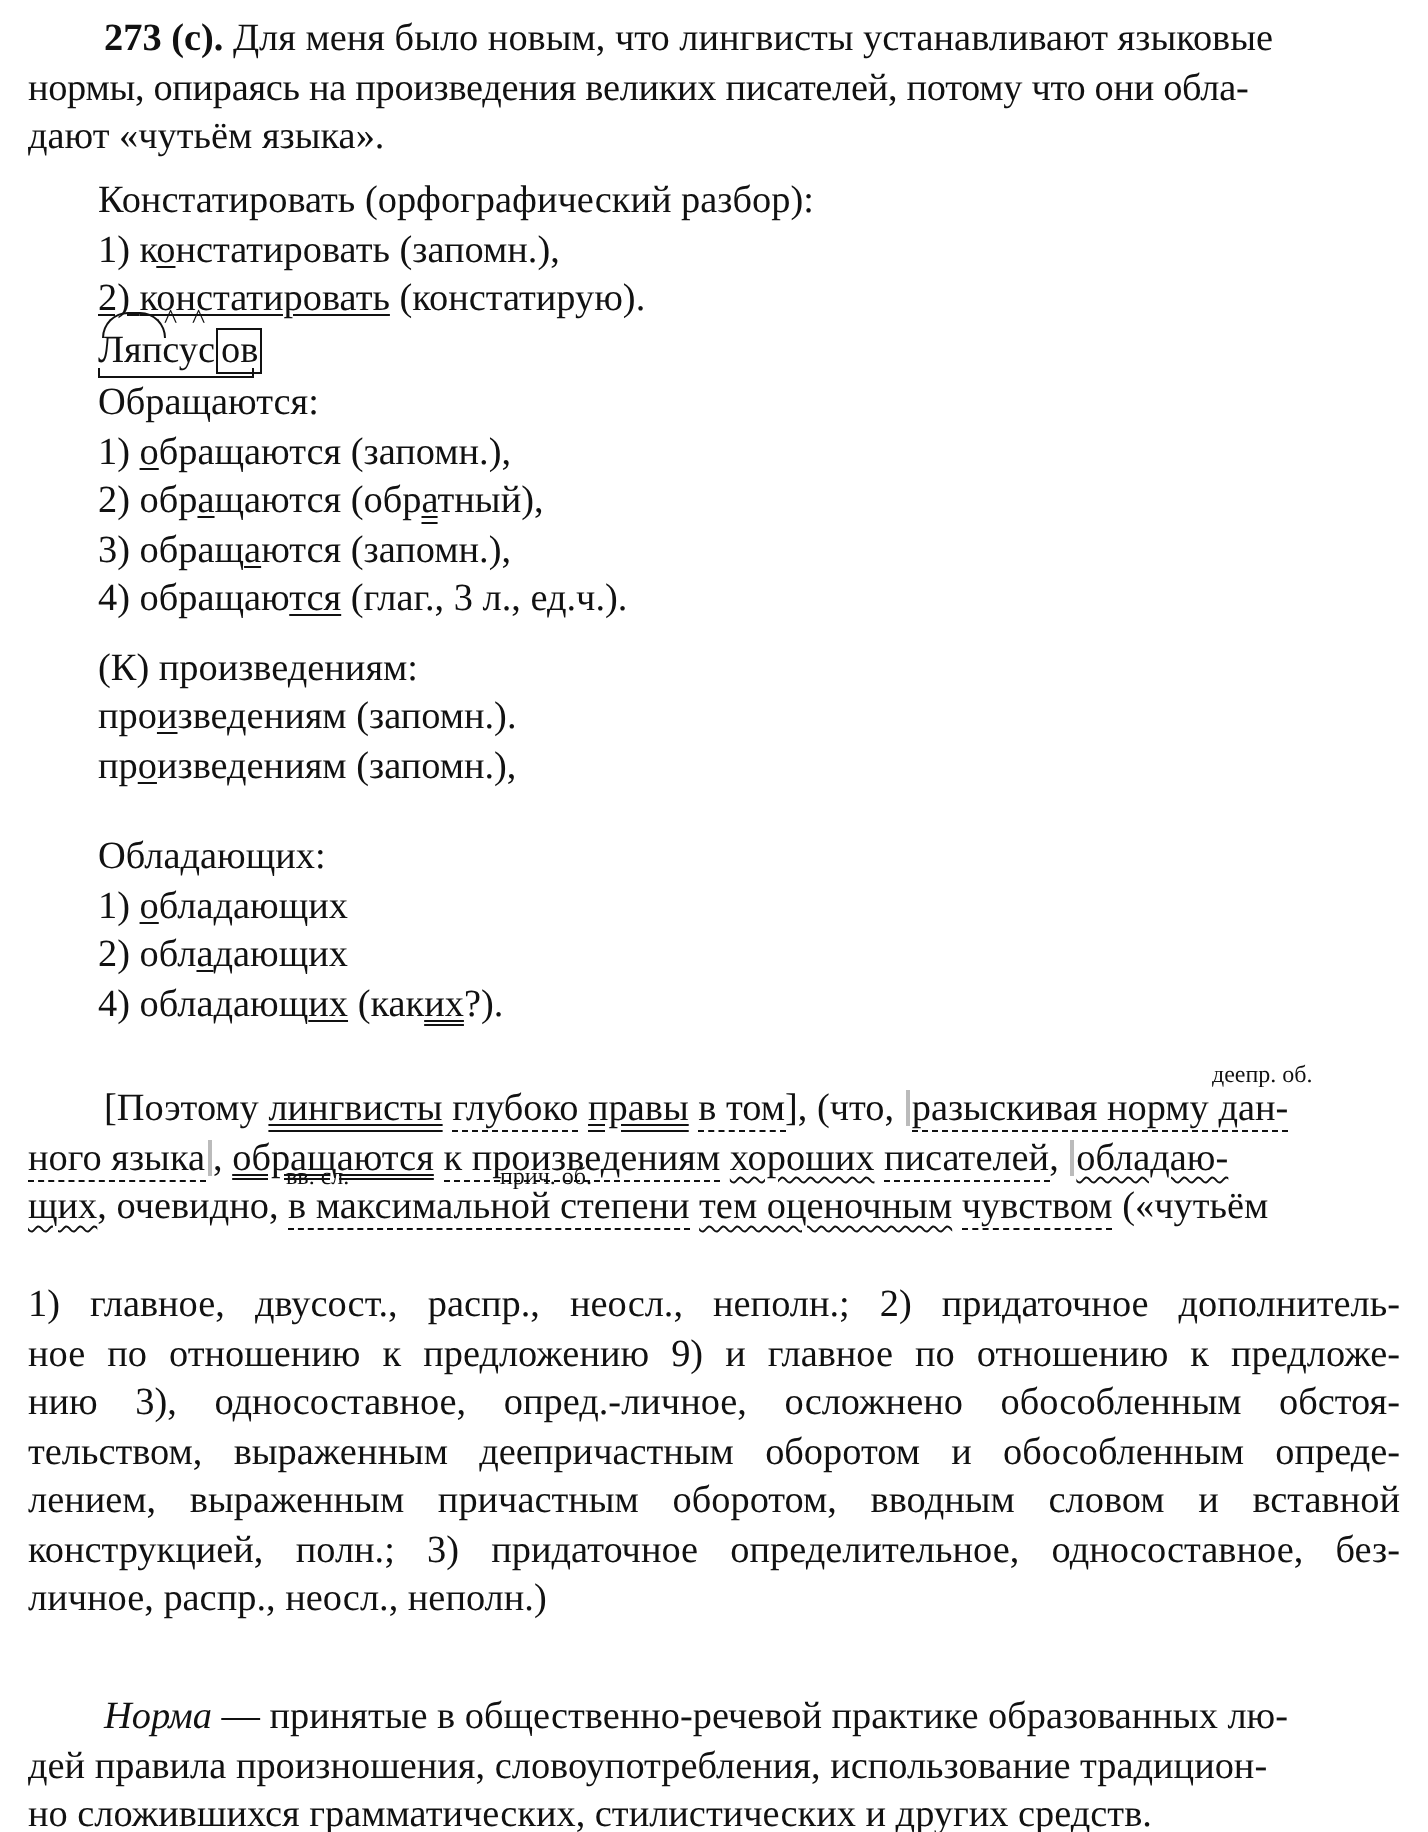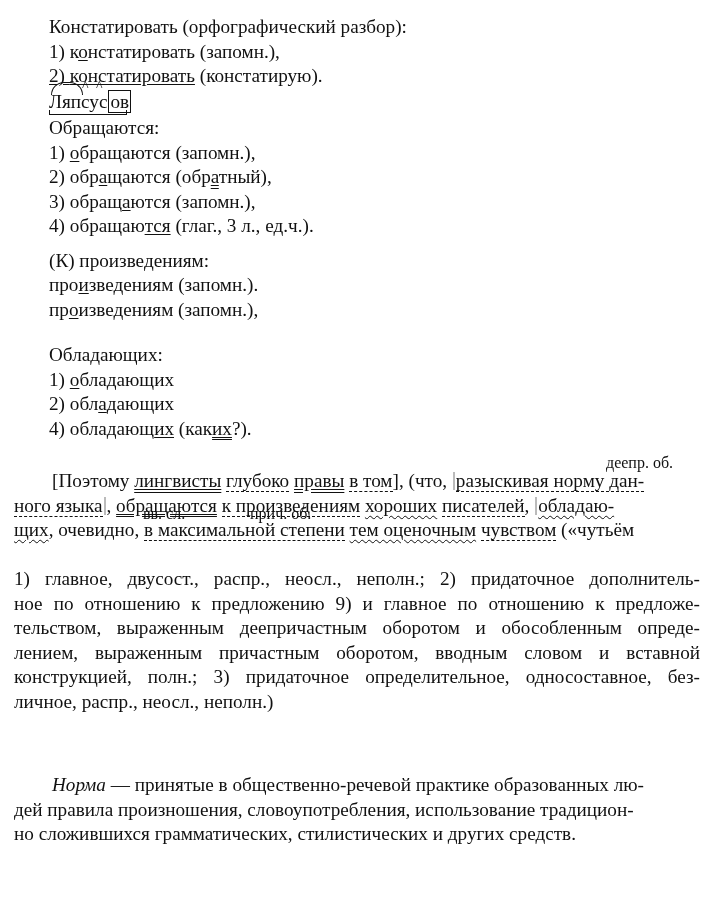--- a/index.html
+++ b/index.html
@@ -12,38 +12,46 @@
     }
     .page { position: relative; padding: 8px 14px 0 14px; }
     .b { font-weight: bold; }
     .block { margin-left: 35px; }
     .line { white-space: nowrap; }
     .u1 { text-decoration: underline; text-underline-offset: 2px; }
     .u2 { text-decoration: underline double; text-underline-offset: 2px; }
     .uw { text-decoration: underline wavy; text-decoration-thickness: 1px; text-underline-offset: 3px; }
     .ud { border-bottom: 1.5px dashed #111; }
     .morph { position: relative; display: inline-block; }
-    .anno { position: absolute; font-size: 16px; line-height: 12px; top: -14px; white-space: nowrap; font-family: Liberation Serif, serif; }
+    .anno { position: absolute; font-size: 12px; line-height: 12px; top: -14px; white-space: nowrap; font-family: Liberation Serif, serif; }
     .bar { display: inline-block; width: 2px; height: 18px; background: #bbb; vertical-align: -3px; margin: 0 1px; }
     .italic { font-style: italic; }
     .sentence { margin-top: 20px; }
     .arc {
       position: absolute; left: 2px; top: -8px; width: 30px; height: 12px;
       border: 1.5px solid #111; border-bottom: none; border-radius: 15px 15px 0 0;
     }
     .caret { position: absolute; top: -10px; font-size: 14px; line-height: 14px; }
     .ending-box { border: 1px solid #111; padding: 0 1px; margin-left: 1px; }
     .base-under { position: absolute; left: 0; bottom: -1px; width: 76px; height: 4px;
       border: 1.5px solid #111; border-top: none; }
   </style>
 </head>
 <body>
 
 <div class="page">
 
+  <div style="position:relative; height:74px;">
+    <div class="line" style="position:absolute; left:38px; top:0;">
+      <span class="b">273 (с).</span>
+      <span>Для меня было новым, что лингвисты устанавливают языковые</span>
+    </div>
+    <div class="line" style="position:absolute; left:0; top:24.5px; letter-spacing:-0.15px;">нормы, опираясь на произведения великих писателей, потому что они обла-</div>
+    <div class="line" style="position:absolute; left:0; top:49px;">дают «чутьём языка».</div>
+  </div>
 
   <div class="block" style="margin-top:7px;">
     <div class="line">Констатировать (орфографический разбор):</div>
     <div class="line">
       <span>1)</span>
       <span>к</span><span class="u1">о</span><span>нстатировать</span><span> (запомн.),</span>
     </div>
     <div class="line">
       <span class="u1">2)</span><span class="u1">&nbsp;</span><span class="u1">констатировать</span><span> (констатирую).</span>
     </div>
@@ -120,20 +128,21 @@
     <span class="anno" style="left:236px; top:45px;">прич. об.</span>
 
     <div class="line" style="position:absolute; left:0; top:55px;">
       <span class="uw">щих</span><span>, очевидно, </span><span class="ud">в максимальной степени</span> <span class="uw">тем оценочным</span> <span class="ud">чувством</span><span> («чутьём</span>
     </div>
 
 
     <div style="position:absolute; left:0; top:104px; width:686px;">
       <div class="line" style="text-align:justify; text-align-last:justify;">1) главное, двусост., распр., неосл., неполн.; 2) придаточное дополнитель-</div>
       <div class="line" style="text-align:justify; text-align-last:justify;">ное по отношению к предложению 9) и главное по отношению к предложе-</div>
+      <div class="line" style="text-align:justify; text-align-last:justify; word-spacing:3px;">нию 3), односоставное, опред.-личное, осложнено обособленным обстоя-</div>
       <div class="line" style="text-align:justify; text-align-last:justify;">тельством, выраженным деепричастным оборотом и обособленным опреде-</div>
       <div class="line" style="text-align:justify; text-align-last:justify; word-spacing:3px;">лением, выраженным причастным оборотом, вводным словом и вставной</div>
       <div class="line" style="text-align:justify; text-align-last:justify;">конструкцией, полн.; 3) придаточное определительное, односоставное, без-</div>
       <div class="line">личное, распр., неосл., неполн.)</div>
     </div>
   </div>
 
   <div style="position:relative; height:80px; margin-top:14px;">
     <div class="line" style="position:absolute; left:38px; top:0;">
       <span class="italic">Норма</span><span> — принятые в общественно-речевой практике образованных лю-</span>

